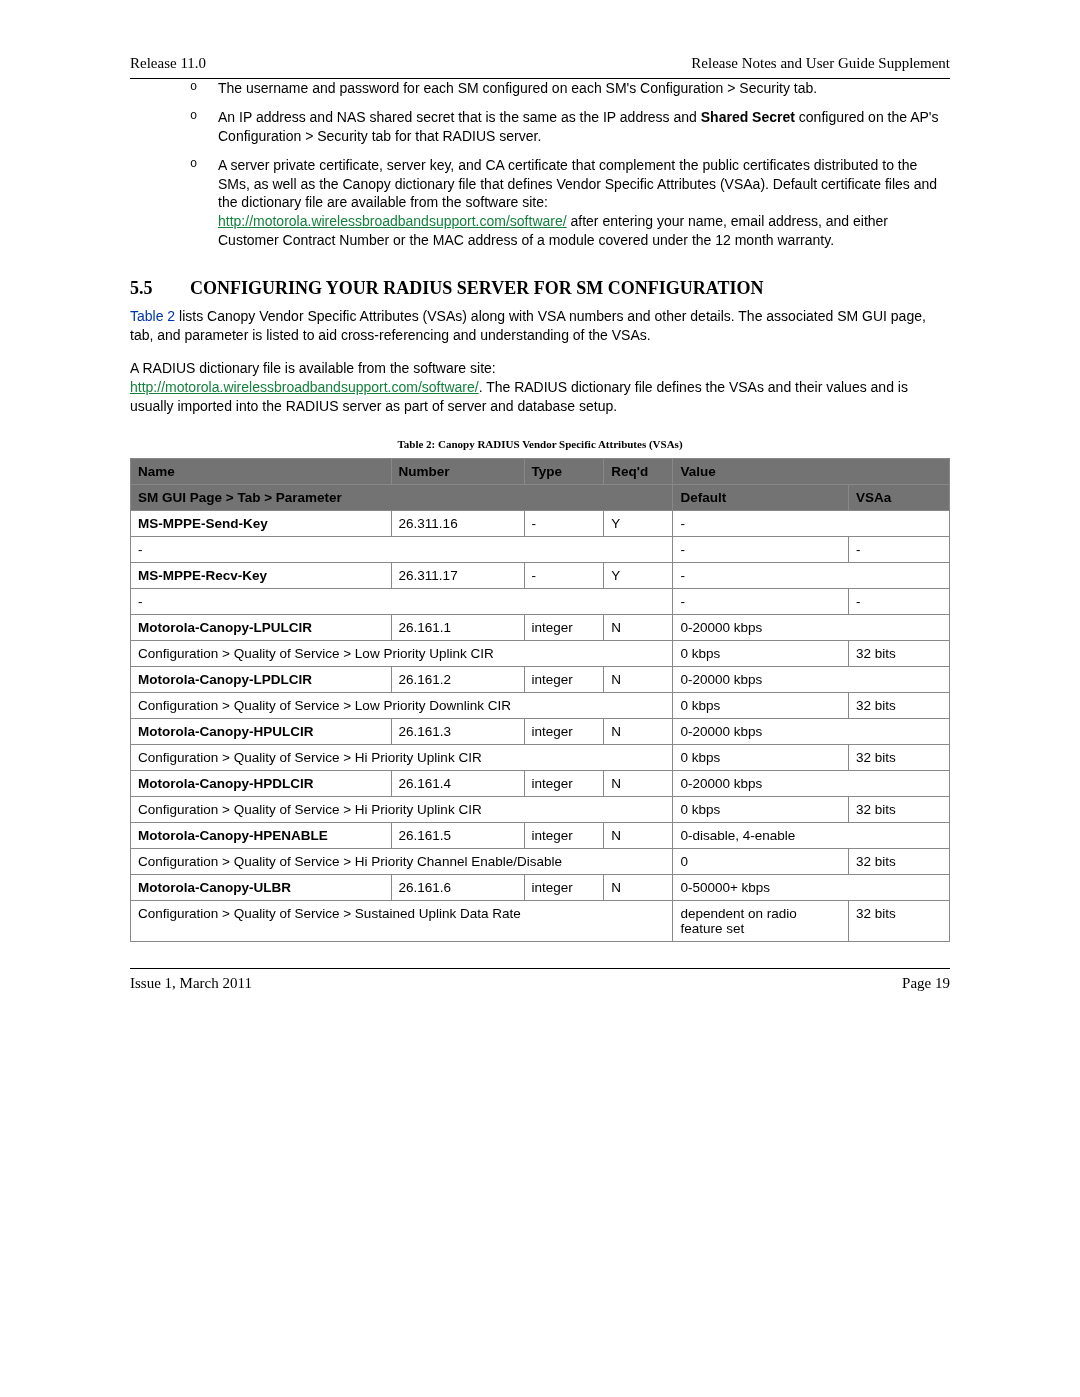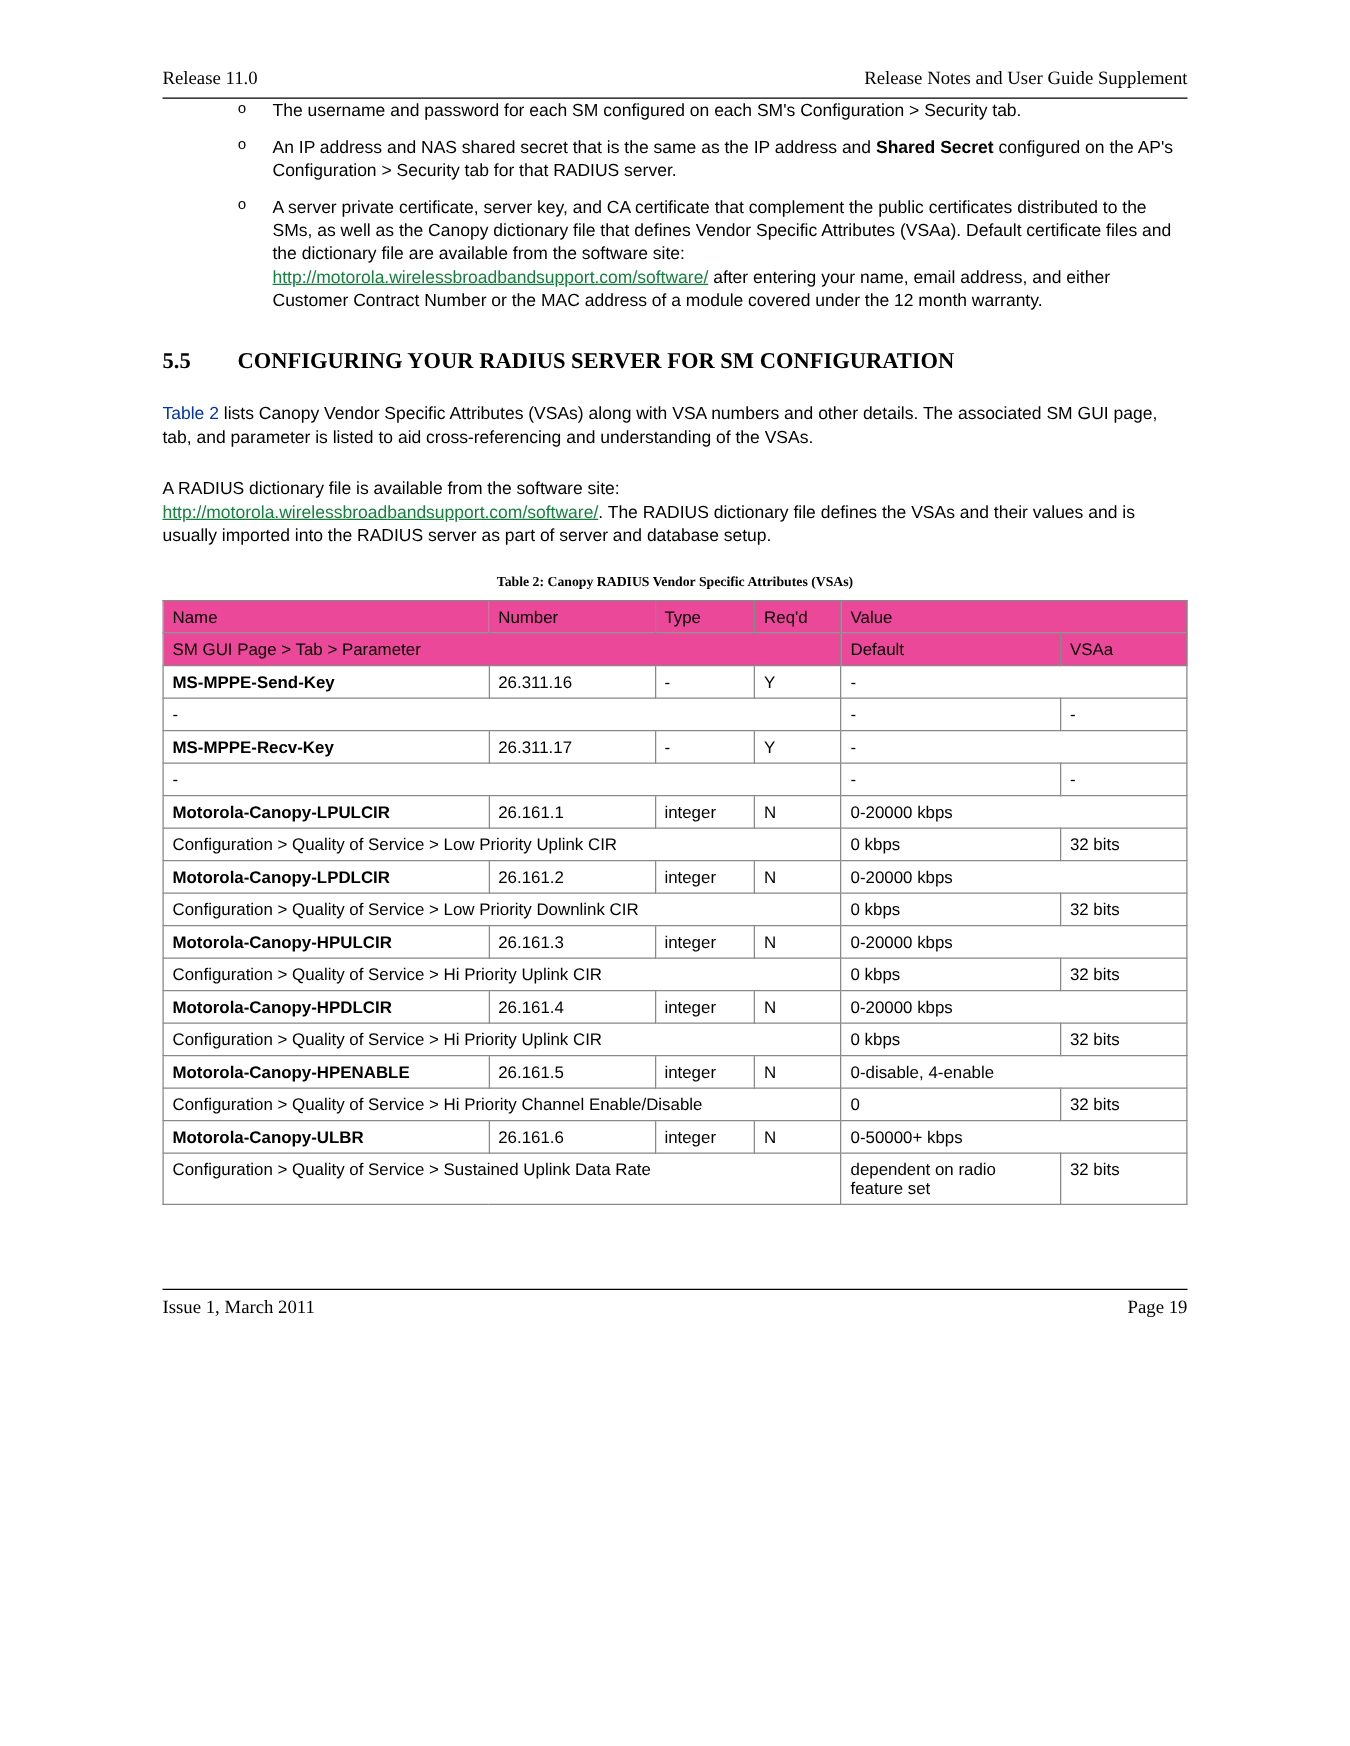--- a/index.html
+++ b/index.html
@@ -25,21 +25,21 @@
     border-bottom: 1px solid #000;
     padding-bottom: 6px;
   }
   .footer {
     display: flex;
     justify-content: space-between;
     font-family: "Palatino Linotype", "Book Antiqua", Palatino, serif;
     font-size: 15px;
     border-top: 1px solid #000;
     padding-top: 6px;
-    margin-top: 67px;
+    margin-top: 26px;
   }
   ul.circle {
     list-style: none;
     padding-left: 60px;
     margin: 0 0 20px 0;
   }
   ul.circle li {
     position: relative;
     padding-left: 28px;
     margin-bottom: 10px;
@@ -55,43 +55,43 @@
   }
   .bold { font-weight: bold; }
   a { color: #15803d; text-decoration: underline; }
   h2.sec {
     font-family: "Palatino Linotype", "Book Antiqua", Palatino, serif;
     font-weight: bold;
     font-size: 18px;
     margin: 28px 0 6px 0;
   }
   h2.sec .num { display:inline-block; width: 60px; }
-  p { margin: 22px 0 14px 0; line-height: 1.35; }
+  p { margin: 8px 0 14px 0; line-height: 1.35; }
   .tblref { color: #0033aa; }
   .tablecaption {
     text-align: center;
     font-family: "Times New Roman", Times, serif;
     font-weight: bold;
     font-size: 11px;
     margin: 22px 0 8px 0;
   }
   table.vsa {
     border-collapse: collapse;
     width: 100%;
     font-size: 13.5px;
   }
   table.vsa td {
     border: 1px solid #888;
     padding: 5px 7px;
     vertical-align: top;
     background: #fff;
   }
   table.vsa tr.hdr td {
-    background: #ec4899;
-    font-weight: normal;
+    background: #737373;
+    font-weight: bold;
   }
   .c-name   { width: 230px; }
   .c-number { width: 110px; }
   .c-type   { width: 60px; }
   .c-reqd   { width: 50px; }
   .c-default{ width: 150px; }
   .c-size   { width: 80px; }
 </style>
 </head>
 <body>

